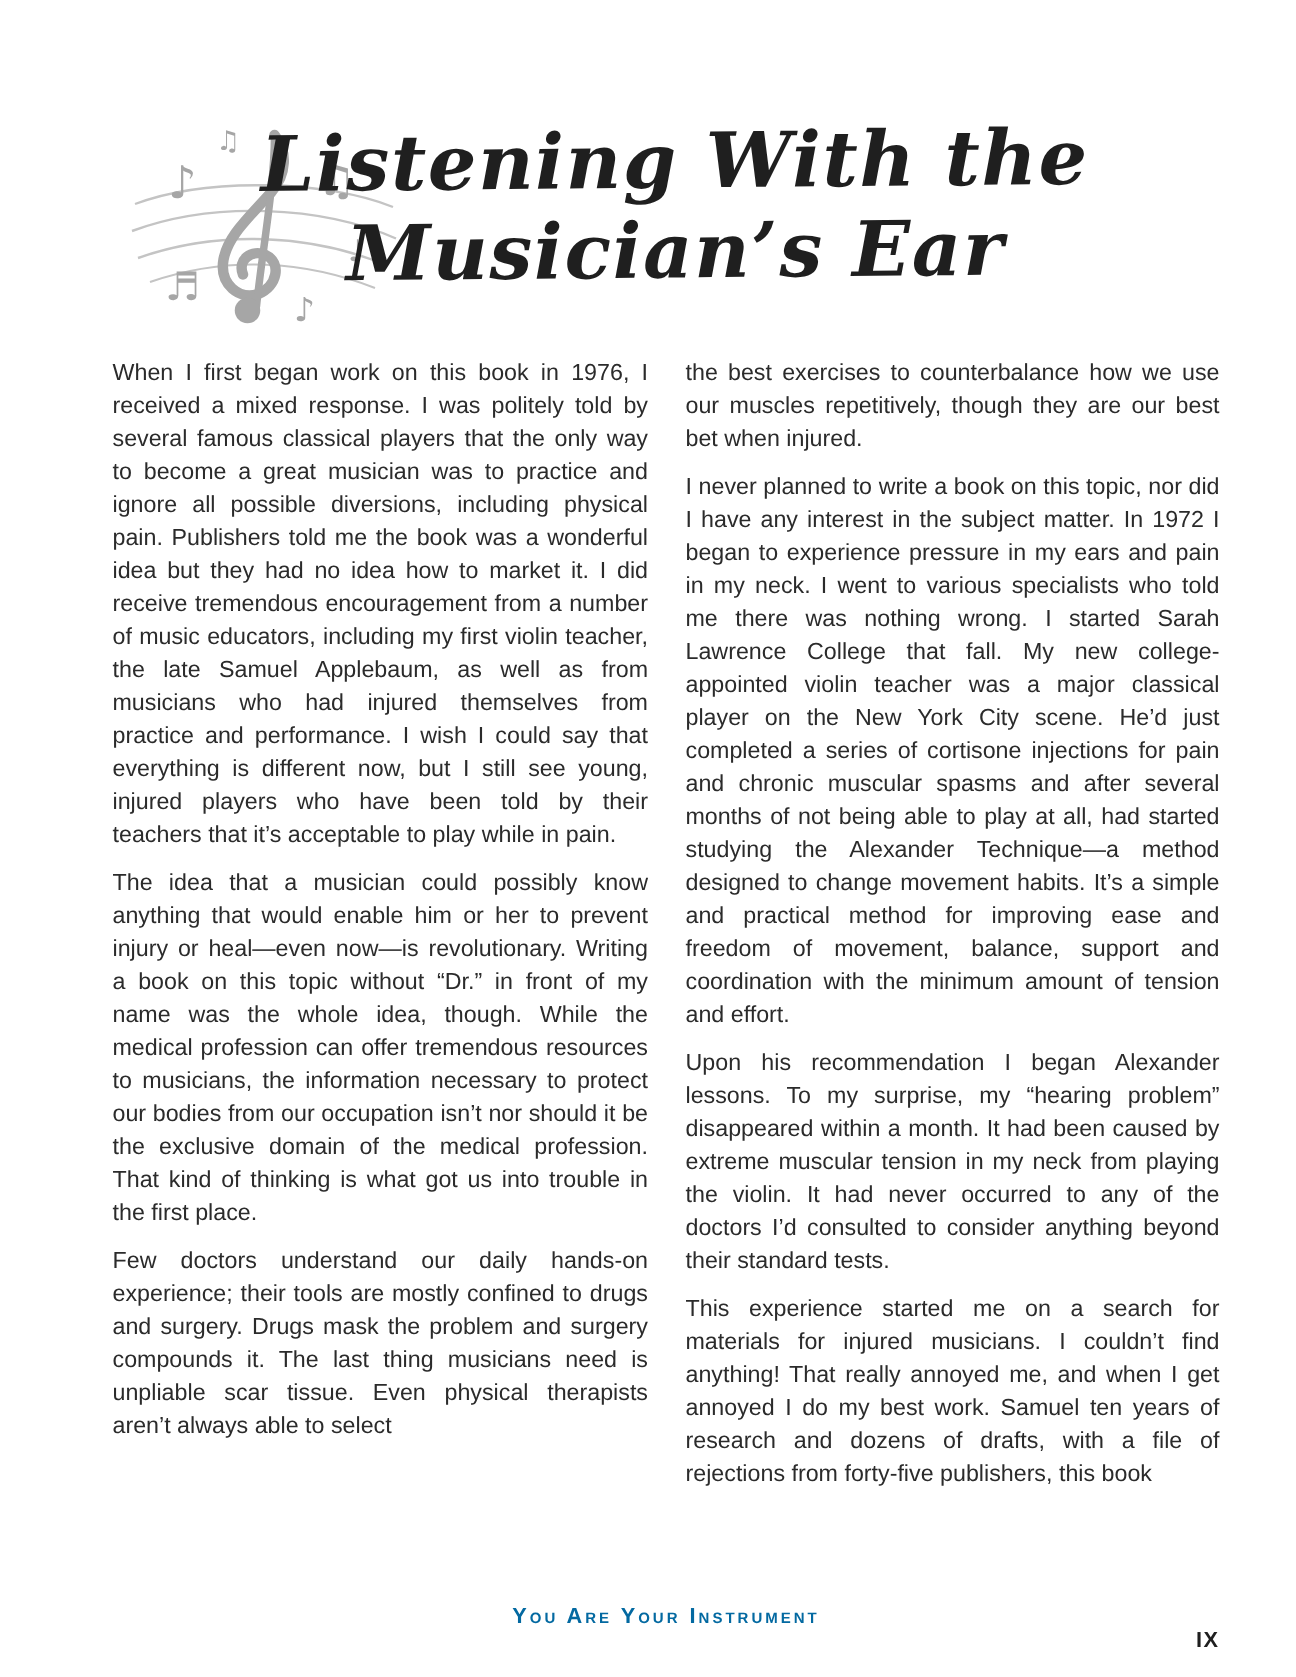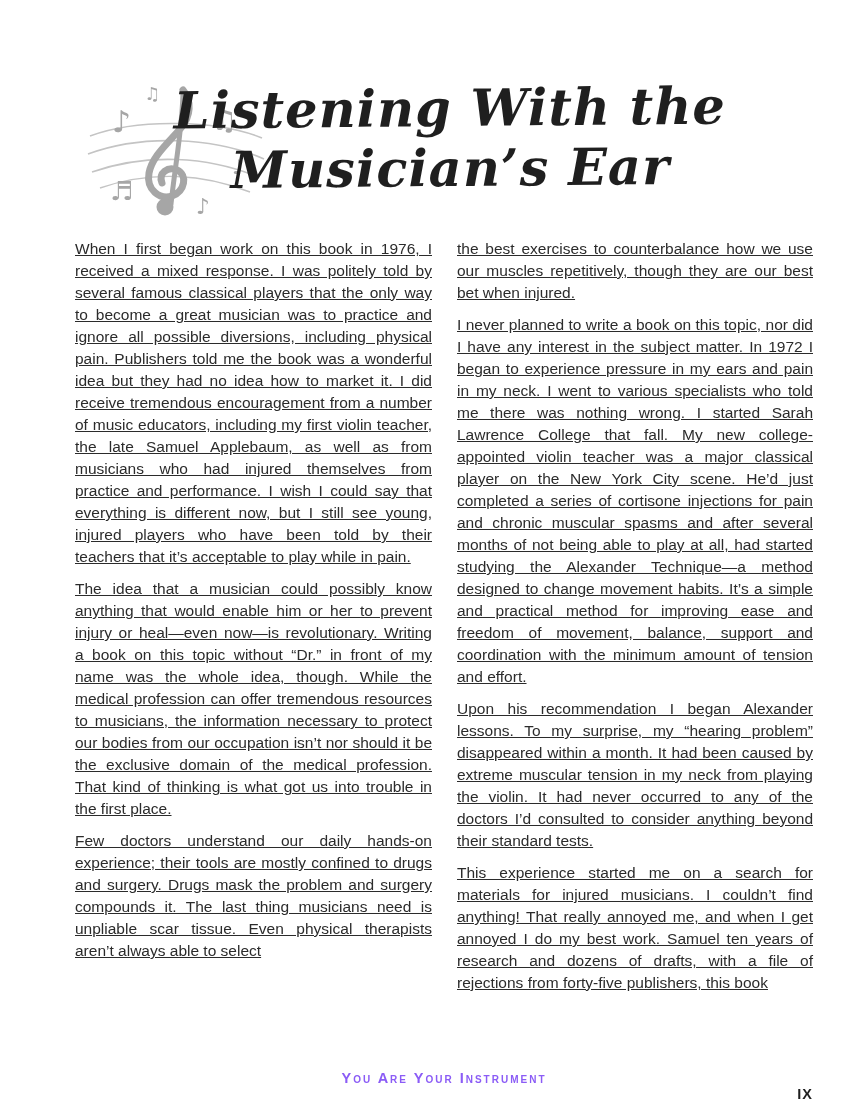--- a/index.html
+++ b/index.html
@@ -31,29 +31,29 @@
   
   .column {
     position: absolute; top: 238px;
     font-size: 15.5px;
     line-height: 22px;
     color: #2b2b2b;
     text-align: justify;
   }
   .col-left  { left: 75px;  width: 357px; }
   .col-right { left: 457px; width: 356px; }
-  .column p { margin: 0 0 10px 0; text-decoration: underline; }
+  .column p { margin: 0 0 10px 0; }
   .column p:last-child { margin-bottom: 0; }
 
   
   .footer { position: absolute; left: 75px; top: 1070px; width: 738px; height: 24px; }
   .book-title {
     position: absolute; left: 0; right: 0; text-align: center;
     font-weight: bold; font-size: 14.5px; letter-spacing: 2px;
-    font-variant: small-caps; color: #8b5cf6;
+    font-variant: small-caps; color: #0369a1;
   }
   .page-number {
     position: absolute; right: 0; top: 16px;
     font-weight: bold; font-size: 14.5px; letter-spacing: 1px; color: #1f1f1f;
   }
 
   .note-glyph { font-family: "DejaVu Sans", sans-serif; fill: #a6a6a6; }
 </style>
 </head>
 <body>

